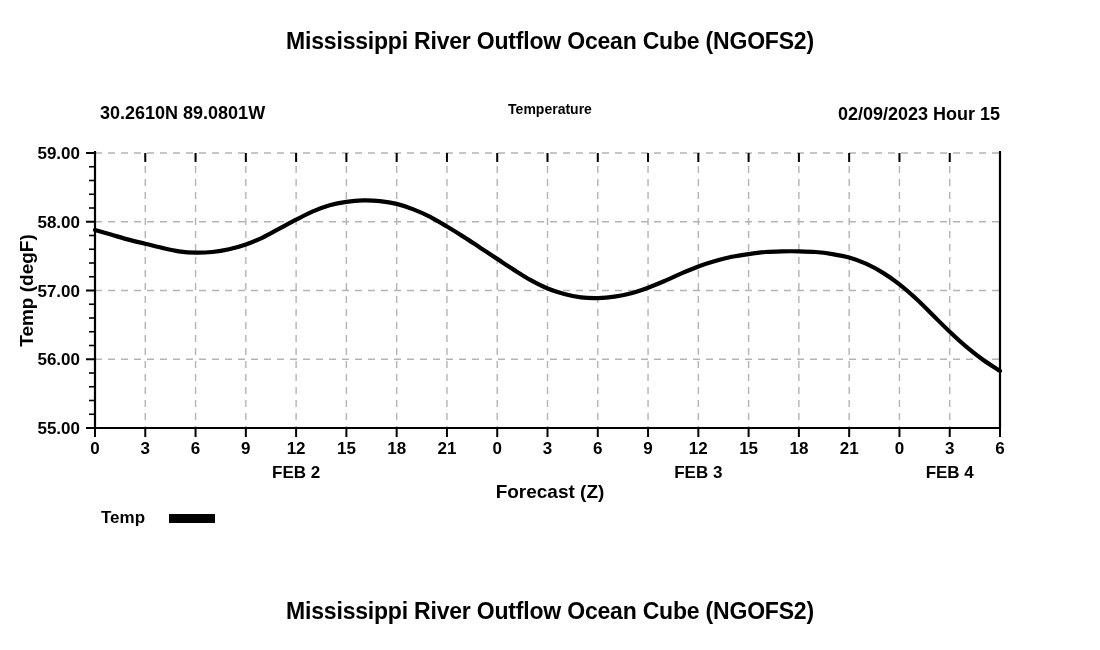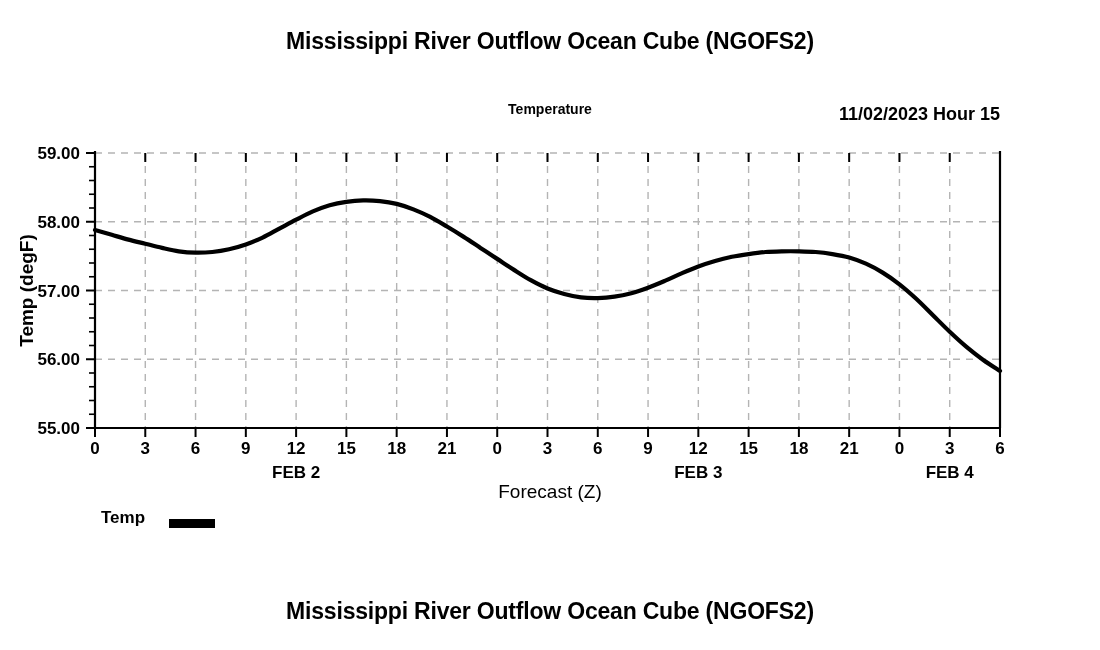--- a/index.html
+++ b/index.html
@@ -105,47 +105,48 @@
     font-size: 19px; font-weight: bold; fill: #000000;
     text-anchor: middle;
   }
 
   .xaxis-title {
     position: absolute;
     left: 0; right: 0;
     top: 481px;
     text-align: center;
     font-size: 19px;
-    font-weight: normal;
+    font-weight: bold;
   }
 
   
   .legend {
     position: absolute;
     left: 101px;
     top: 508px;
     display: flex;
-    align-items: flex-end;
+    align-items: center;
     gap: 24px;
   }
   .legend-label { font-size: 17px; font-weight: bold; }
   .legend-swatch { width: 46px; height: 9px; background: #000000; }
 </style>
 </head>
 <body>
 
 <div class="page">
 
   <div class="main-title">Mississippi River Outflow Ocean Cube (NGOFS2)</div>
 
 
+  <div class="hdr-coords">30.2610N  89.0801W</div>
 
   <div class="hdr-param">Temperature</div>
 
-  <div class="hdr-datetime">11/02/2023 Hour 15</div>
+  <div class="hdr-datetime">02/09/2023 Hour 15</div>
 
   <div class="plot-wrap">
     <svg class="plot" width="1100" height="650" id="chart-svg">
       <g id="g-grid">
           <line x1="95" x2="1000" y1="359.25" y2="359.25" class="gridline"></line>
           <line x1="95" x2="1000" y1="290.5" y2="290.5" class="gridline"></line>
           <line x1="95" x2="1000" y1="221.75" y2="221.75" class="gridline"></line>
           <line x1="145.27777777777777" x2="145.27777777777777" y1="153" y2="428" class="gridline"></line>
           <line x1="195.55555555555554" x2="195.55555555555554" y1="153" y2="428" class="gridline"></line>
           <line x1="245.83333333333331" x2="245.83333333333331" y1="153" y2="428" class="gridline"></line>

